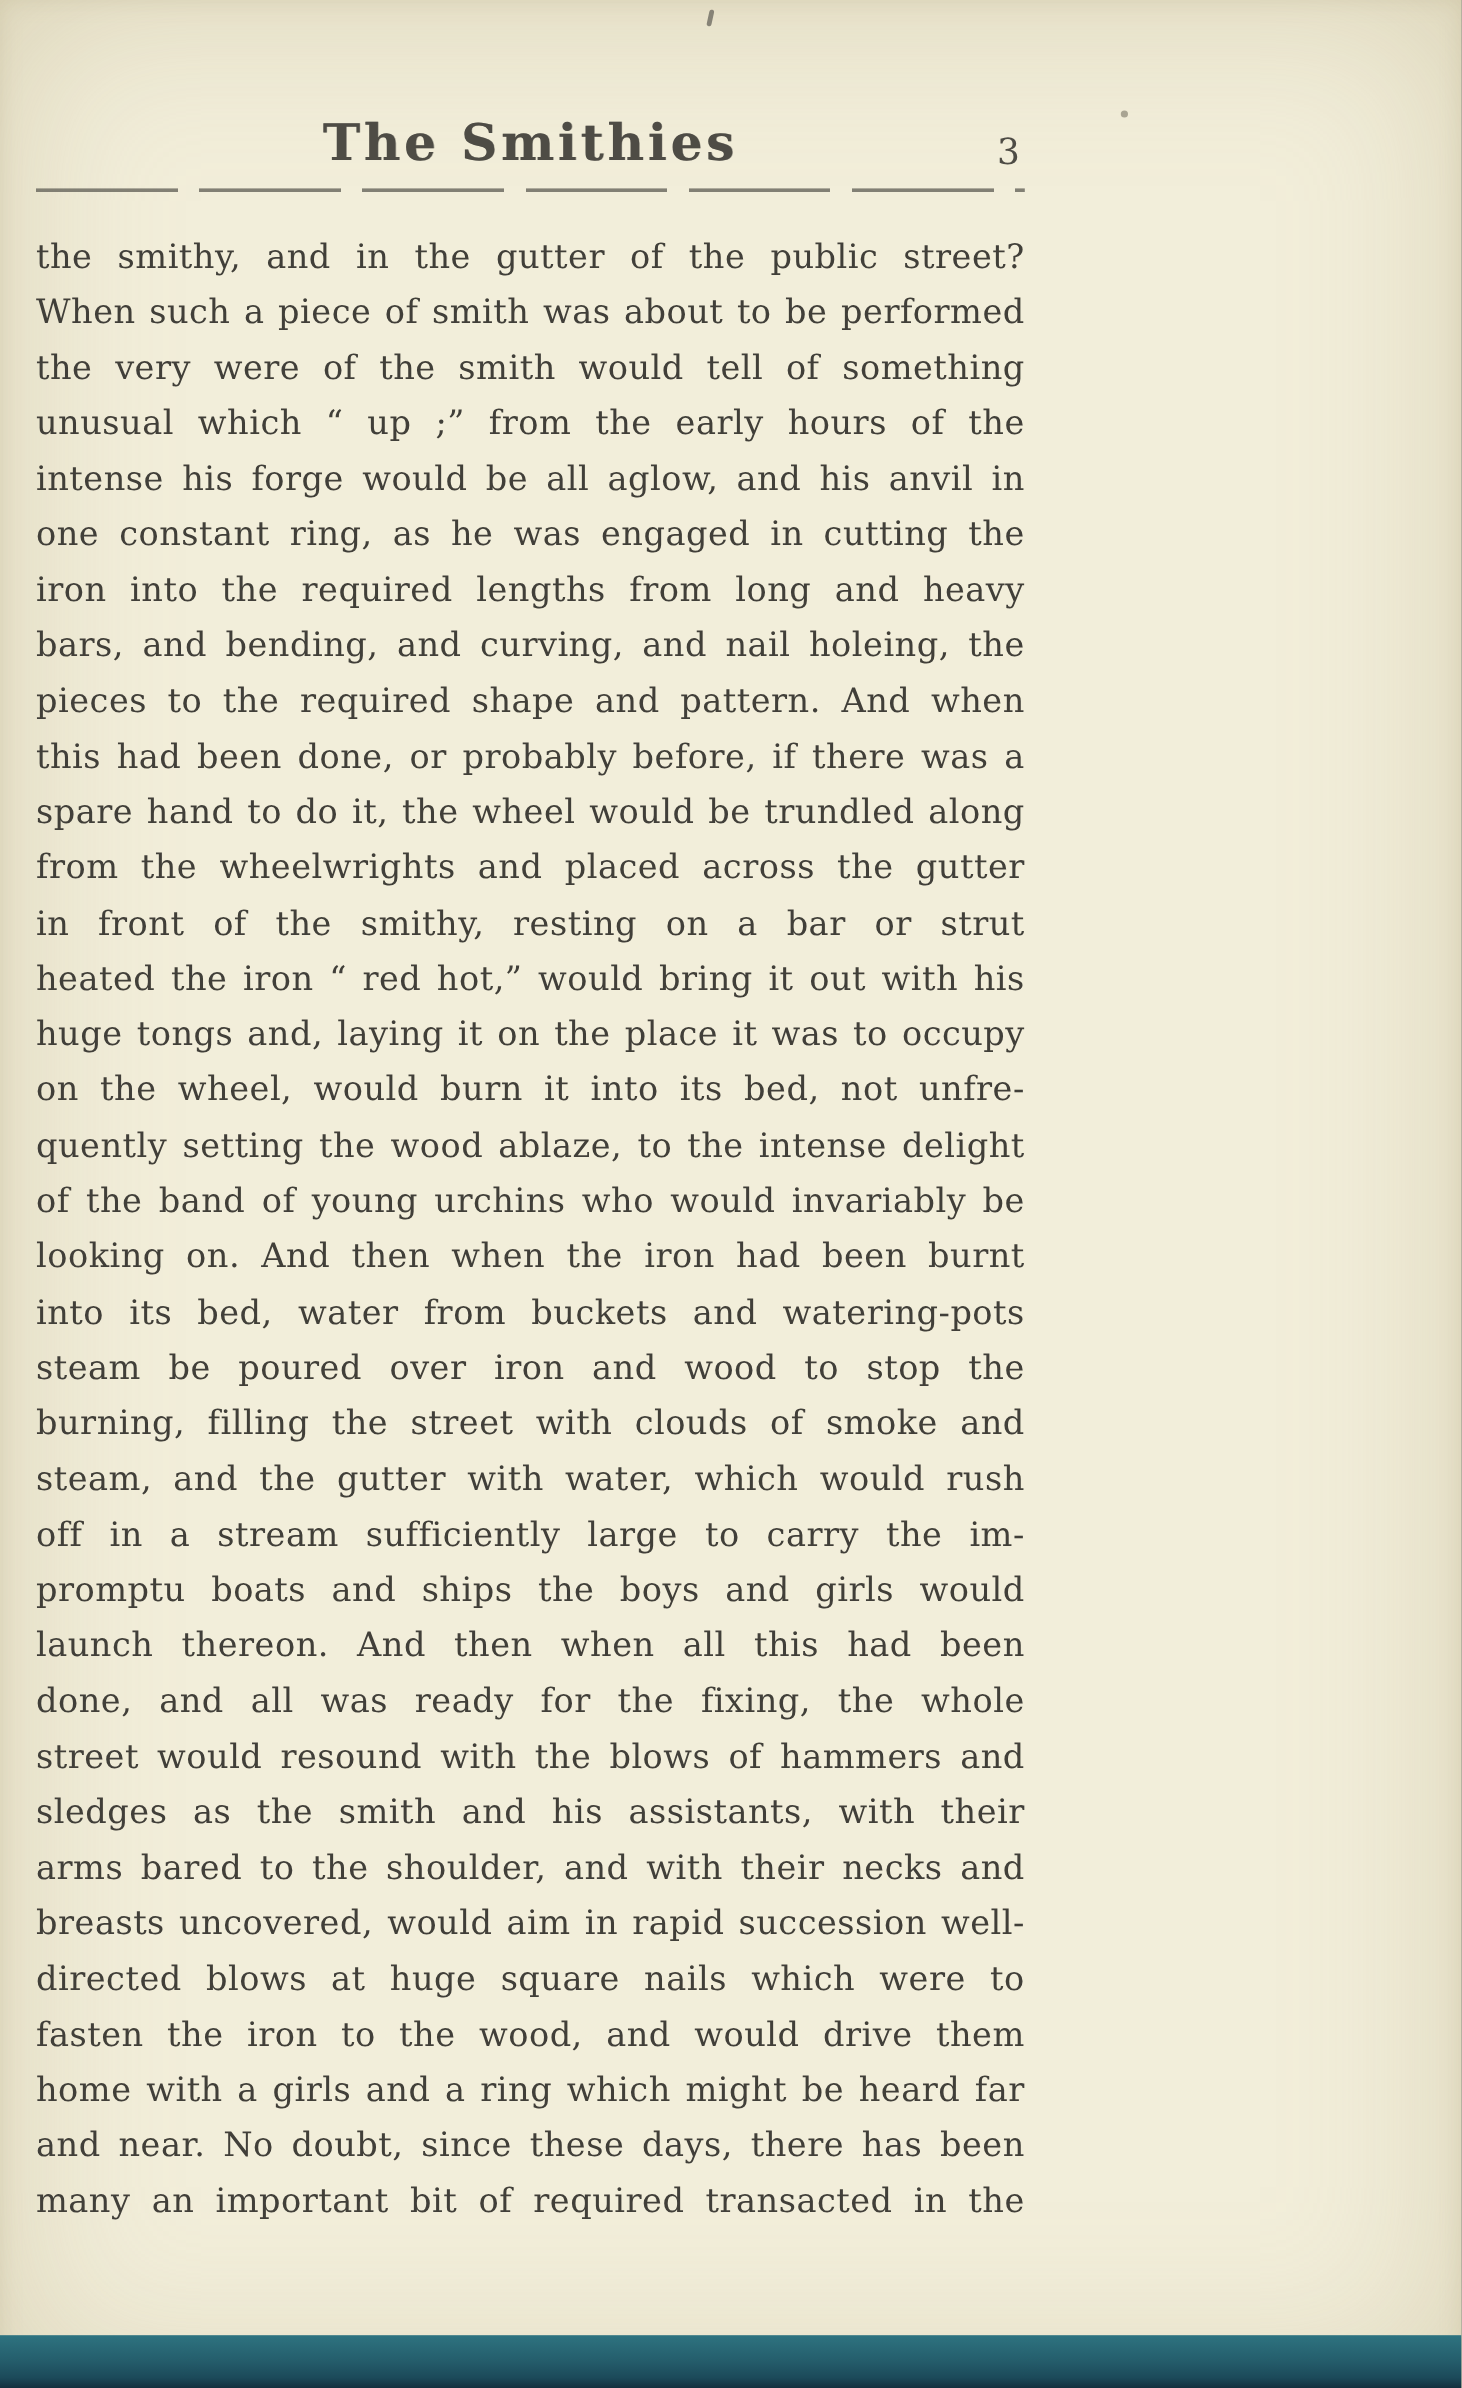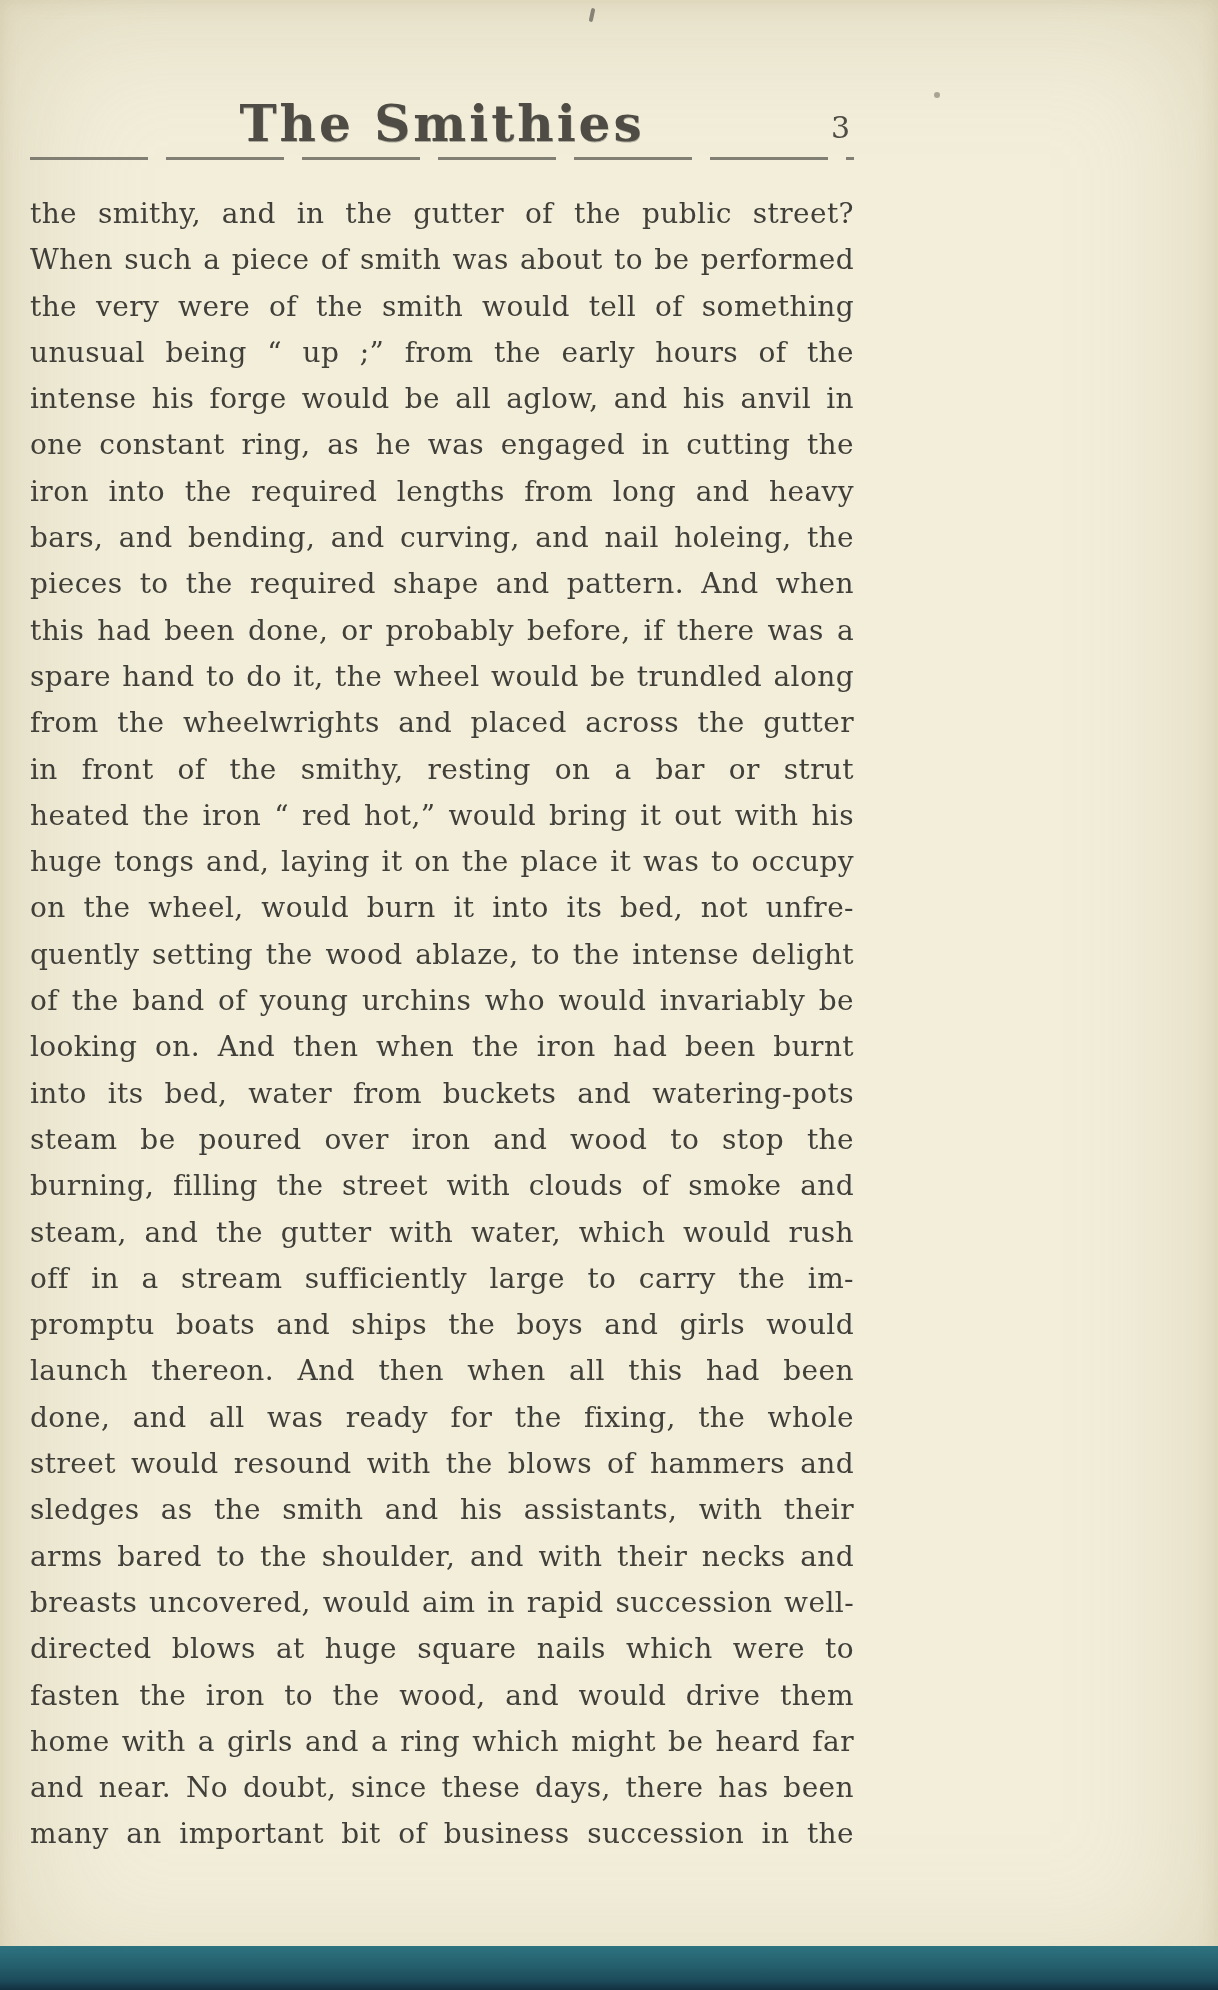--- a/index.html
+++ b/index.html
@@ -23,21 +23,21 @@
     top: 0;
     width: 824px;
     height: 100%;
   }
   .header-title {
     position: absolute;
     top: 94px;
     left: 0;
     width: 100%;
     text-align: center;
-    font-size: 50px;
+    font-size: 42px;
     font-weight: bold;
     letter-spacing: 3px;
     color: #4e4c45;
     text-shadow: 0.5px 0.5px 0 rgba(78,76,69,0.4);
   }
   .page-number {
     position: absolute;
     top: 110px;
     right: 4px;
     font-size: 30px;
@@ -108,21 +108,21 @@
   <div class="speck-b"></div>
 
   <div class="column">
     <div class="header-title">The Smithies</div>
     <div class="page-number">3</div>
     <div class="header-rule"></div>
     <div class="body-text">
         <div class="line">the smithy, and in the gutter of the public street?</div>
         <div class="line">When such a piece of smith was about to be performed</div>
         <div class="line">the very were of the smith would tell of something</div>
-        <div class="line">unusual being “ up ;” from the early hours of the</div>
+        <div class="line">unusual which “ up ;” from the early hours of the</div>
         <div class="line">intense his forge would be all aglow, and his anvil in</div>
         <div class="line">one constant ring, as he was engaged in cutting the</div>
         <div class="line">iron into the required lengths from long and heavy</div>
         <div class="line">bars, and bending, and curving, and nail holeing, the</div>
         <div class="line">pieces to the required shape and pattern. And when</div>
         <div class="line">this had been done, or probably before, if there was a</div>
         <div class="line">spare hand to do it, the wheel would be trundled along</div>
         <div class="line">from the wheelwrights and placed across the gutter</div>
         <div class="line">in front of the smithy, resting on a bar or strut</div>
         <div class="line">heated the iron “ red hot,” would bring it out with his</div>
@@ -140,18 +140,18 @@
         <div class="line">launch thereon. And then when all this had been</div>
         <div class="line">done, and all was ready for the fixing, the whole</div>
         <div class="line">street would resound with the blows of hammers and</div>
         <div class="line">sledges as the smith and his assistants, with their</div>
         <div class="line">arms bared to the shoulder, and with their necks and</div>
         <div class="line">breasts uncovered, would aim in rapid succession well-</div>
         <div class="line">directed blows at huge square nails which were to</div>
         <div class="line">fasten the iron to the wood, and would drive them</div>
         <div class="line">home with a girls and a ring which might be heard far</div>
         <div class="line">and near. No doubt, since these days, there has been</div>
-        <div class="line">many an important bit of business succession in the</div>
+        <div class="line">many an important bit of required transacted in the</div>
       </div>
   </div>
 
   <div class="bottom-bar"></div>
 </div>
 
 </body></html>

